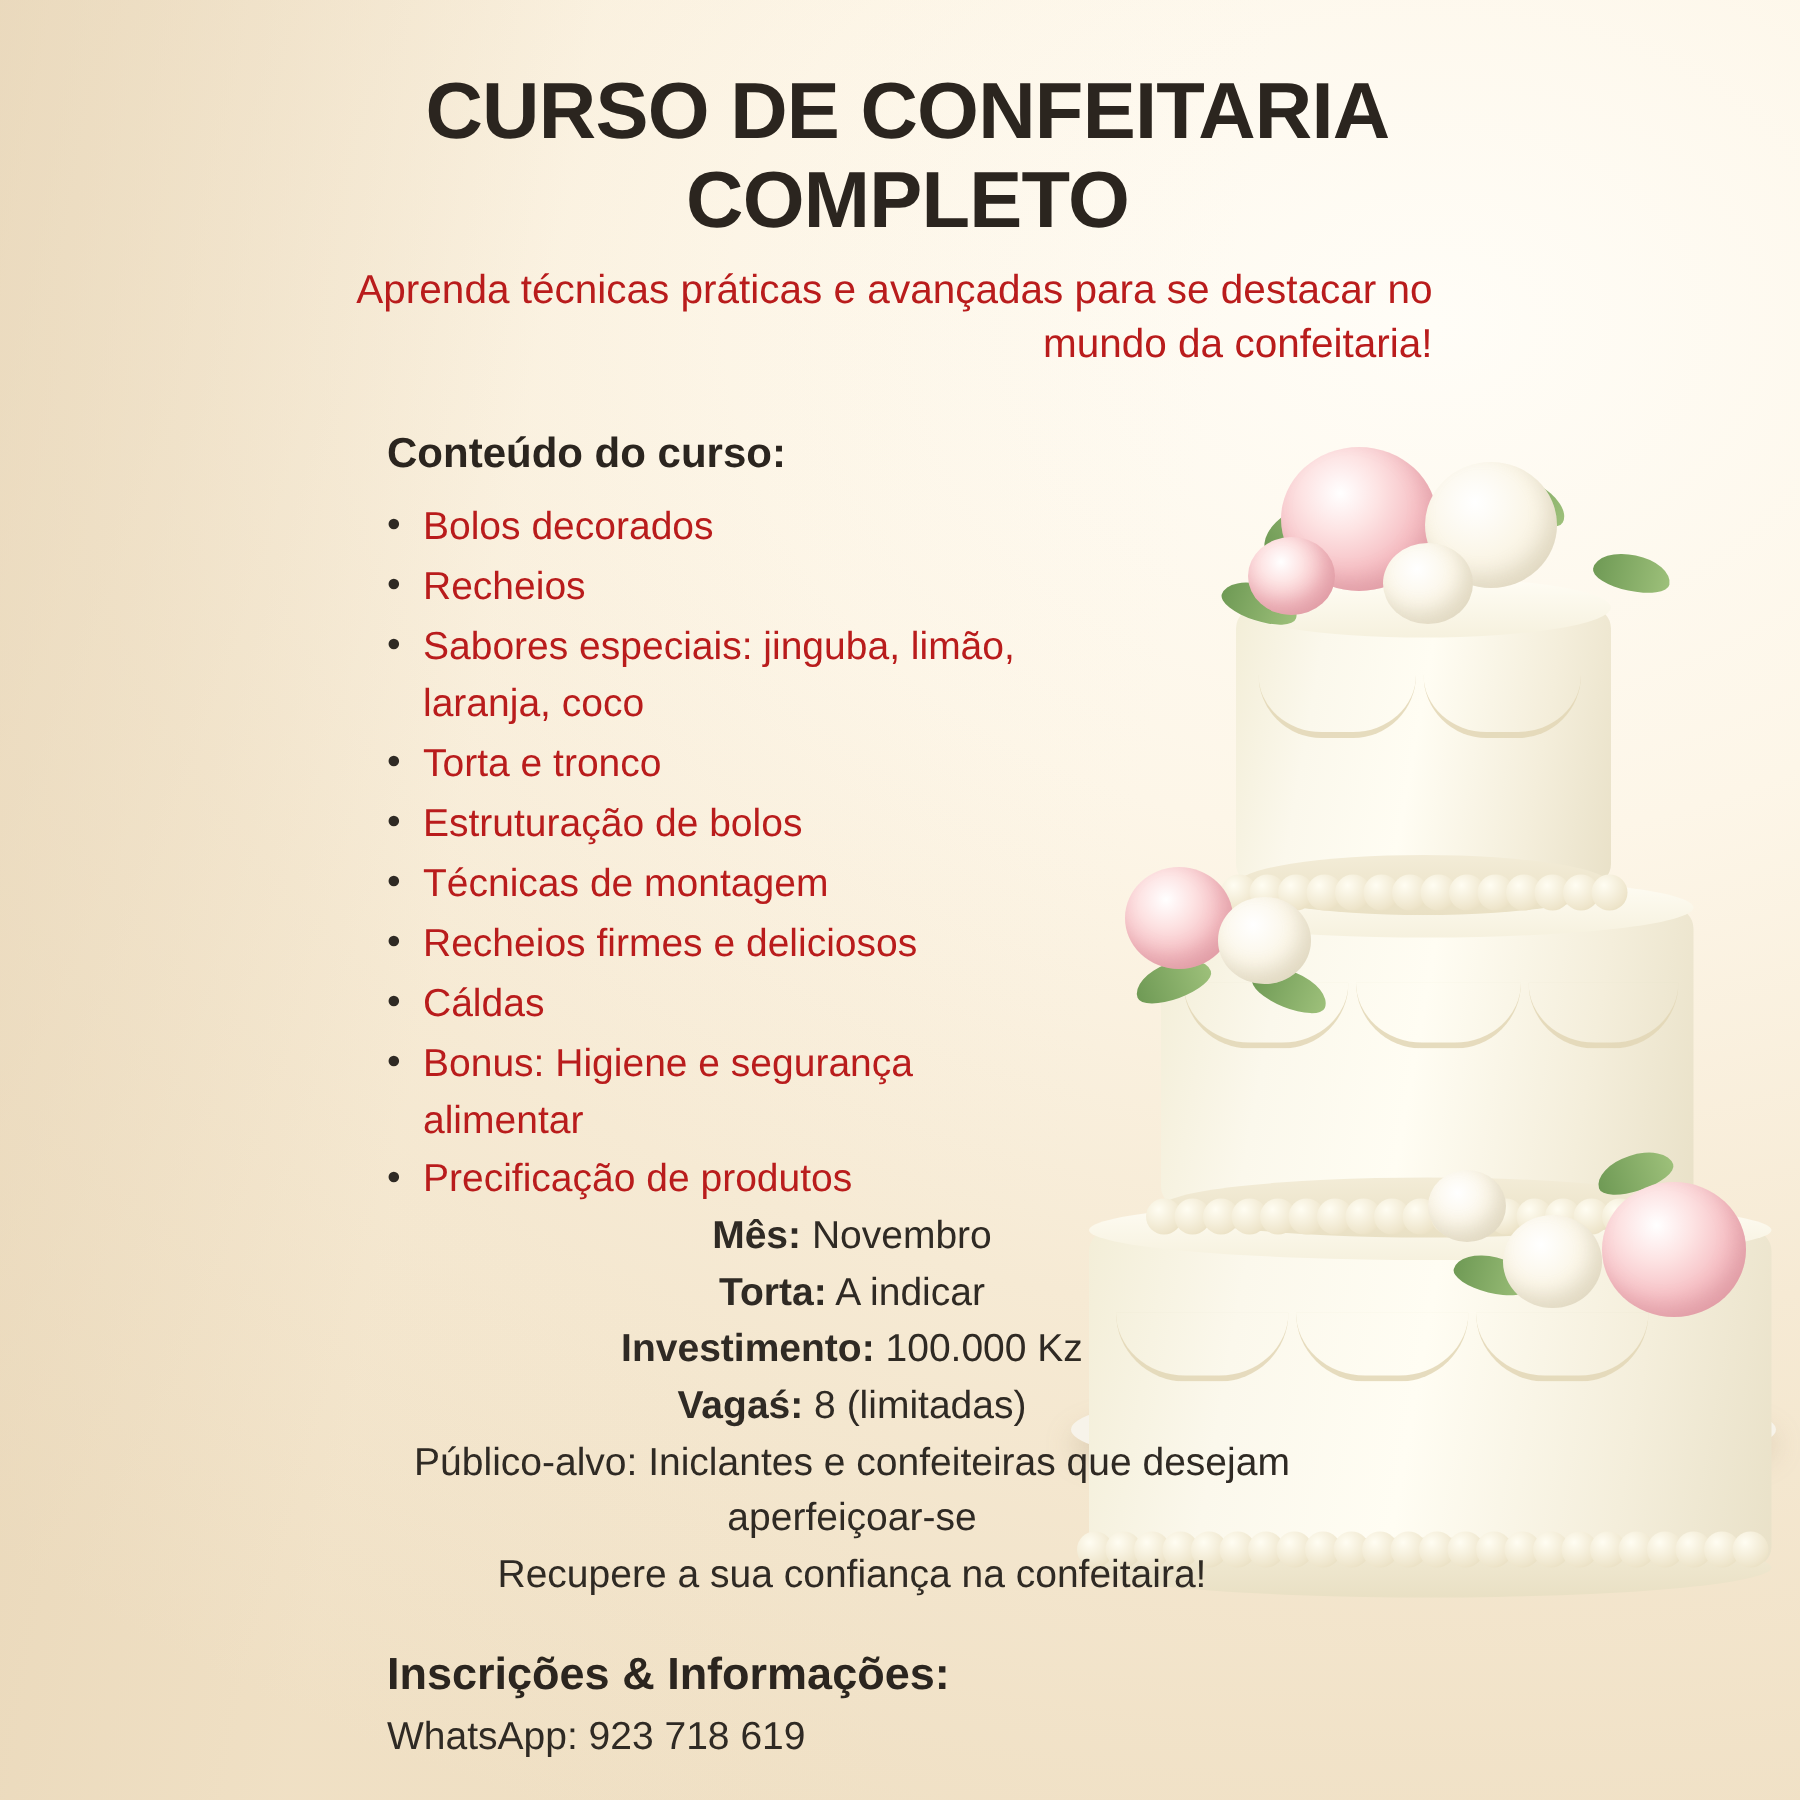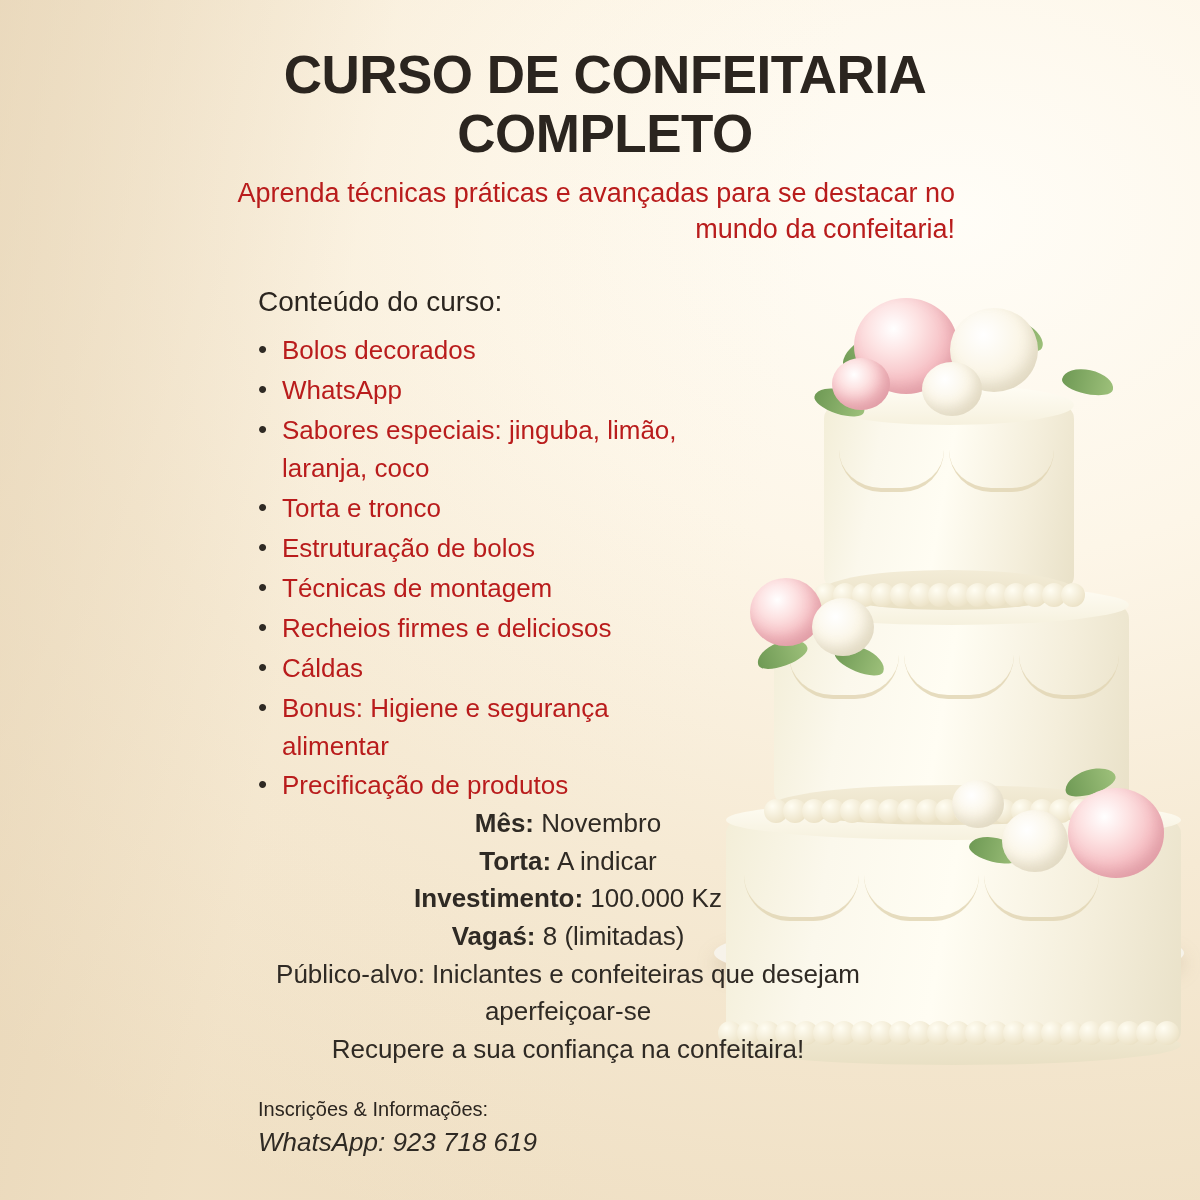--- a/index.html
+++ b/index.html
@@ -170,21 +170,21 @@
     text-align: right;
     font-size: 27px;
     line-height: 1.34;
     color: #b91c1c;
   }
   .section-heading {
     position: absolute;
     left: 258px;
     top: 286px;
     font-size: 28px;
-    font-weight: normal;
+    font-weight: bold;
     color: #2b251f;
   }
   .bullets {
     position: absolute;
     left: 258px;
     top: 332px;
     width: 430px;
     margin: 0;
     padding: 0;
     list-style: none;
@@ -220,30 +220,29 @@
   .details .line b {
     font-weight: bold;
   }
   .contact {
     position: absolute;
     left: 258px;
     top: 1095px;
     width: 620px;
   }
   .contact .c-title {
-    font-size: 20px;
-    font-weight: normal;
+    font-size: 30px;
+    font-weight: bold;
     line-height: 1.45;
     color: #2b251f;
   }
   .contact .c-line {
     font-size: 26px;
     line-height: 1.45;
     color: #2f2a24;
-    font-style: italic;
   }
 </style>
 </head>
 <body>
 
 <div class="poster">
   <div class="bg-gradient"></div>
   <div class="bg-vignette"></div>
 
   <div class="cake-wrap">
@@ -348,21 +347,21 @@
   </div>
 
   <div class="content">
     <div class="title">CURSO DE CONFEITARIA COMPLETO</div>
     <div class="subtitle">Aprenda técnicas práticas e avançadas para se destacar no mundo da confeitaria!</div>
 
     <div class="section-heading">Conteúdo do curso:</div>
 
     <ul class="bullets">
       <li>Bolos decorados</li>
-      <li>WhatsApp</li>
+      <li>Recheios</li>
       <li>Sabores especiais: jinguba, limão, laranja, coco</li>
       <li>Torta e tronco</li>
       <li>Estruturação de bolos</li>
       <li>Técnicas de montagem</li>
       <li>Recheios firmes e deliciosos</li>
       <li>Cáldas</li>
       <li>Bonus: Higiene e segurança alimentar</li>
       <li>Precificação de produtos</li>
     </ul>
 

